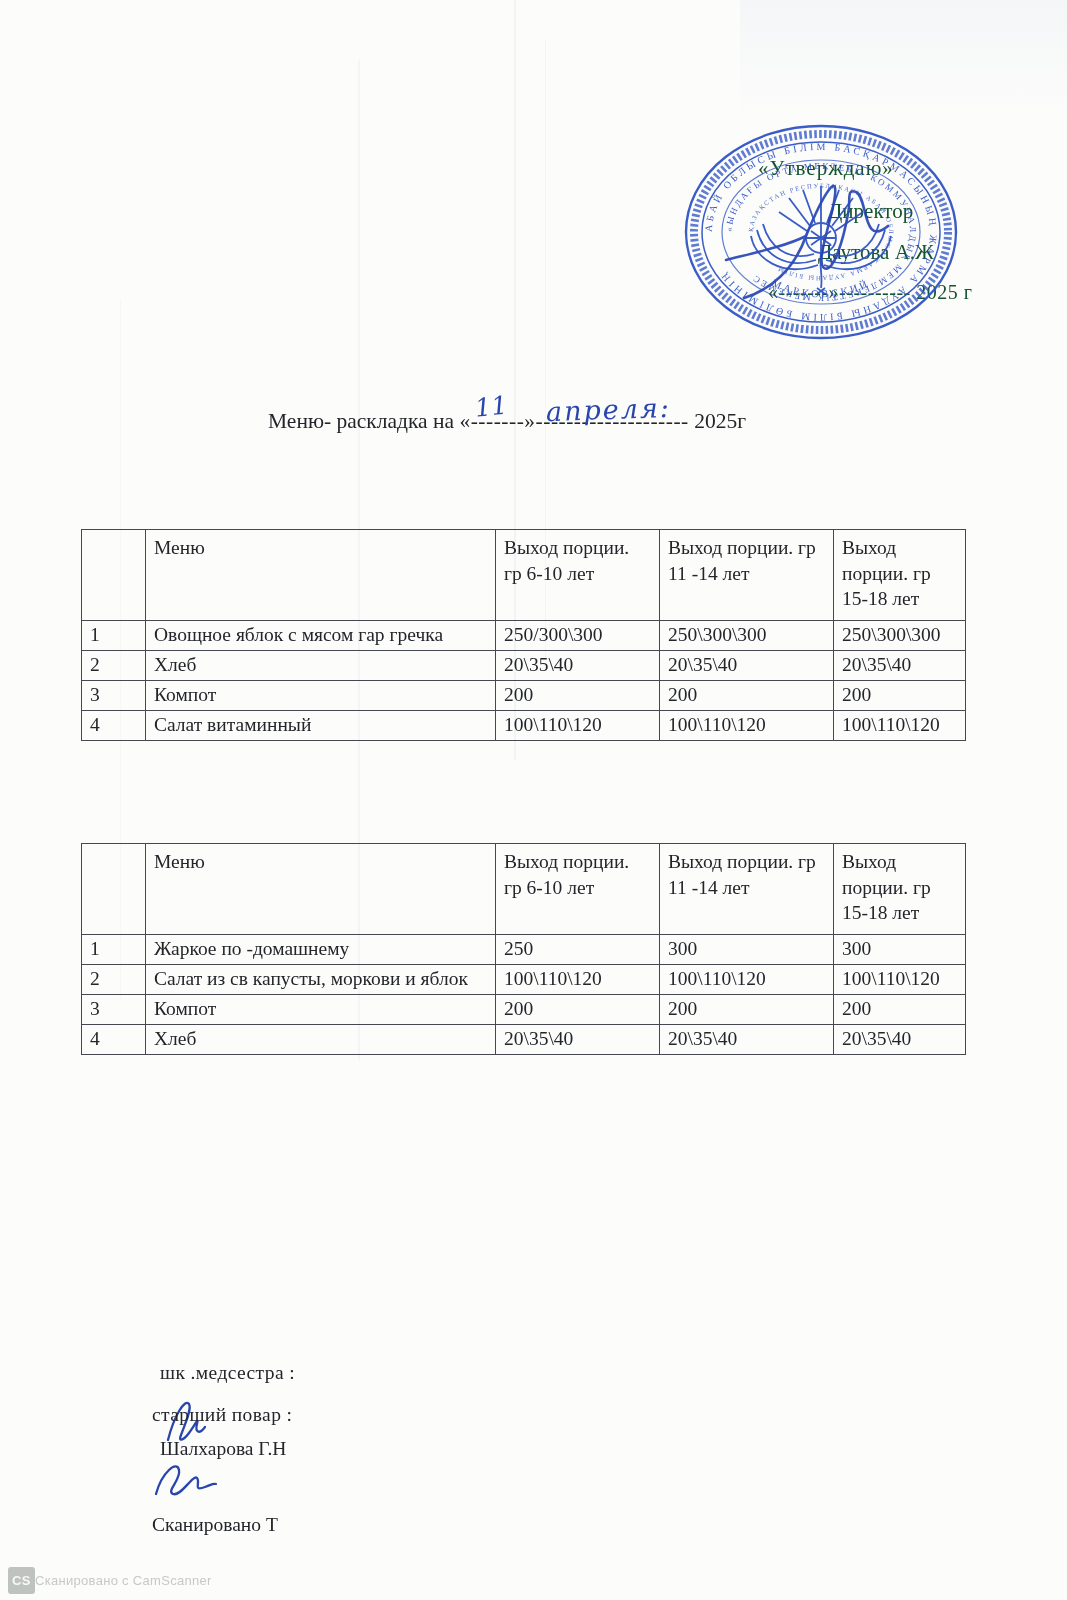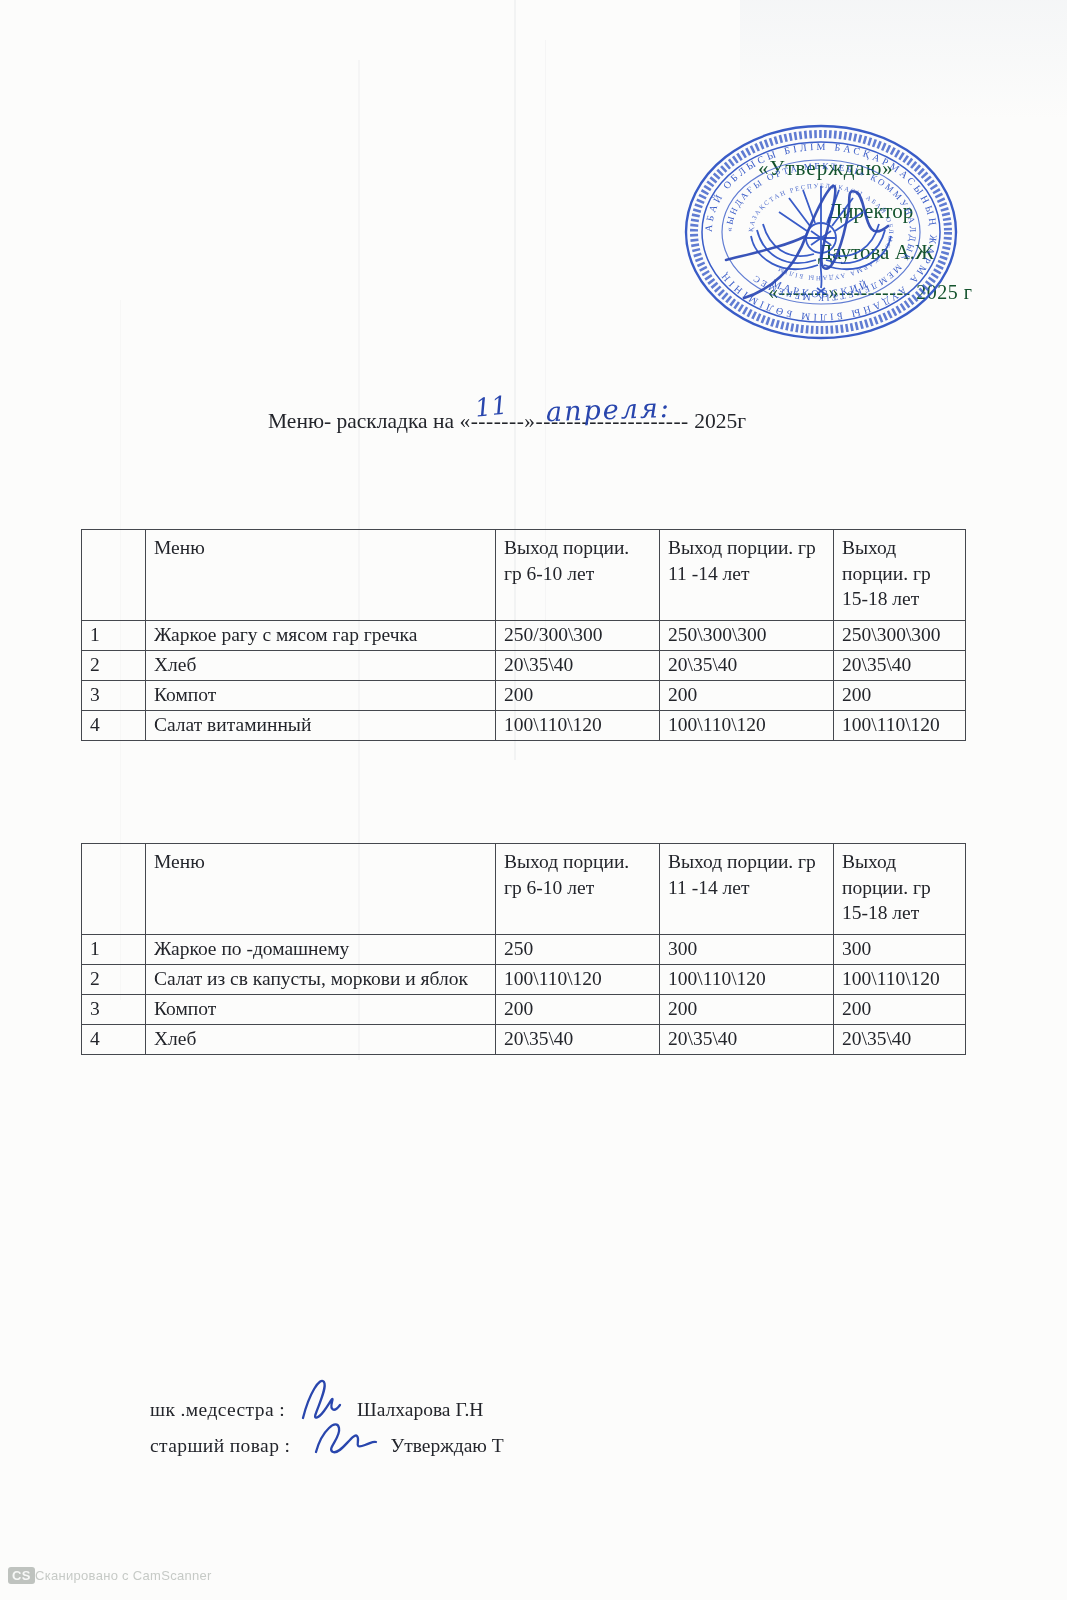--- a/index.html
+++ b/index.html
@@ -52,31 +52,31 @@
     padding:1px 8px;font-size:19.5px;line-height:1.32;
   }
   table.doc thead th{height:84px;padding-top:5px;}
   th.h-menu{text-align:center;padding-top:6px;}
   td.c-num{padding-left:16px;font-size:20px;height:27px;}
   td.c-menu{font-size:20px;}
   td.c-val{font-size:20px;}
   col.w0{width:64px;}col.w1{width:350px;}col.w2{width:164px;}col.w3{width:174px;}col.w4{width:132px;}
 
   
-  .sigline{position:absolute;left:150px;font-size:19.5px;white-space:nowrap;display:flex;align-items:baseline;}
+  .sigline{position:absolute;left:150px;font-size:19.5px;white-space:nowrap;display:flex;align-items:baseline;flex-direction:column;}
   .sig-1{top:1362px;}
   .sig-2{top:1404px;gap:20px;}
   .sigline .label{letter-spacing:.4px;}
   .sig-svg{position:relative;top:10px;margin:0 6px 0 10px;}
   .sig-svg.overlap{margin:0 -8px 0 2px;}
 
   
   .watermark{position:absolute;left:8px;top:1567px;display:flex;align-items:center;font-family:"Liberation Sans", sans-serif;}
   .wm-badge{
-    width:27px;height:17px;background:#bfc3bf;border-radius:3px;
+    width:27px;height:27px;background:#bfc3bf;border-radius:3px;
     color:#f7f8f7;font-size:13px;font-weight:bold;
     display:flex;align-items:center;justify-content:center;letter-spacing:.5px;
   }
   .wm-text{font-size:13px;color:#c6cac6;letter-spacing:.3px;}
 </style>
 </head>
 <body>
 
 <div class="page">
 
@@ -150,21 +150,21 @@
           <th></th>
           <th class="h-menu">Меню</th>
           <th>Выход порции. гр 6-10 лет</th>
           <th>Выход порции. гр 11 -14 лет</th>
           <th>Выход порции. гр 15-18 лет</th>
         </tr>
       </thead>
       <tbody>
           <tr>
             <td class="c-num">1</td>
-            <td class="c-menu">Жаркое рагу с мясом гар гречка</td>
+            <td class="c-menu">Овощное яблок с мясом гар гречка</td>
             <td class="c-val">250/300\300</td>
             <td class="c-val">250\300\300</td>
             <td class="c-val">250\300\300</td>
           </tr>
           <tr>
             <td class="c-num">2</td>
             <td class="c-menu">Хлеб</td>
             <td class="c-val">20\35\40</td>
             <td class="c-val">20\35\40</td>
             <td class="c-val">20\35\40</td>
@@ -244,21 +244,21 @@
     <svg class="sig-svg" width="56" height="54" viewBox="0 0 56 54">
       <path d="M 8,46 C 14,22 25,4 29,10 C 32,15 25,30 21,41 C 18,48 23,47 29,39 C 35,31 39,22 37,30 C 35,38 39,41 45,33" fill="none" stroke="#2946ad" stroke-width="2.3" stroke-linecap="round"></path>
     </svg>
     <span>Шалхарова  Г.Н</span>
   </div>
   <div class="sigline sig-2">
     <span class="label">старший  повар :</span>
     <svg class="sig-svg overlap" width="66" height="48" viewBox="0 0 66 48">
       <path d="M 4,38 C 10,16 25,4 27,14 C 29,24 14,35 21,38 C 29,41 41,18 45,22 C 49,26 40,36 53,31 C 59,29 61,27 64,28" fill="none" stroke="#2946ad" stroke-width="2.3" stroke-linecap="round"></path>
     </svg>
-    <span>Утверждаю Т</span>
+    <span>Сканировано Т</span>
   </div>
 
   <div class="watermark">
     <div class="wm-badge">CS</div>
     <div class="wm-text">Сканировано с CamScanner</div>
   </div>
 
 </div>
 
 </body></html>

